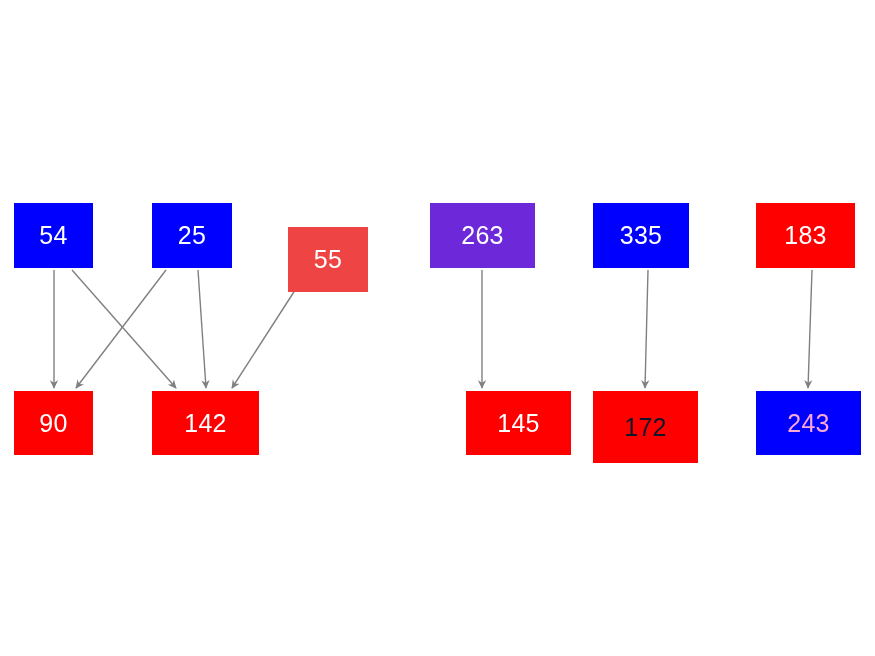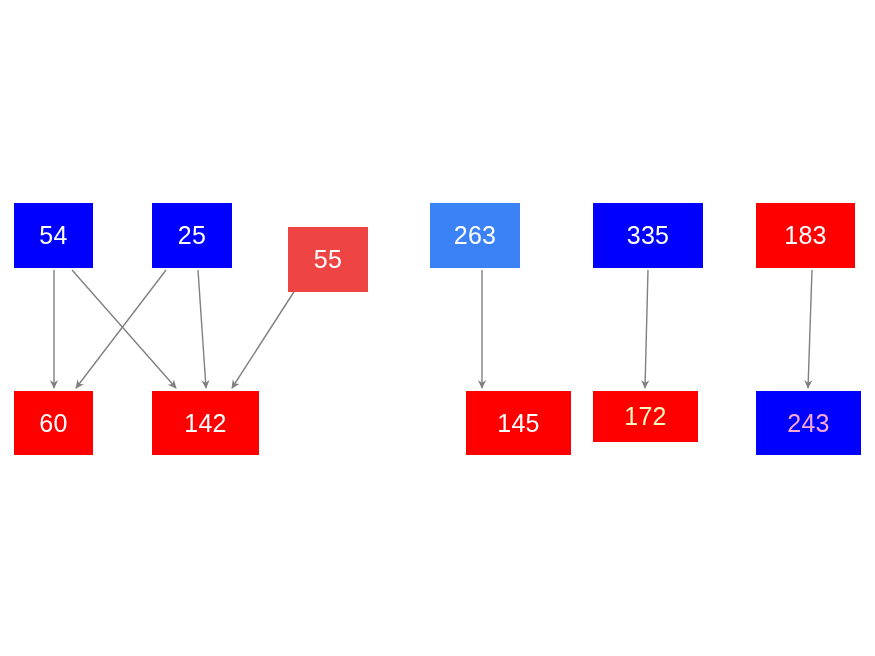--- a/index.html
+++ b/index.html
@@ -67,39 +67,39 @@
   <div id="nodes">
       <div class="node node-blue" style="left: 14px; top: 203px; width: 79px; height: 65px; background: rgb(0, 0, 255); color: rgb(255, 255, 255); justify-content: center;">
         <span>54</span>
       </div>
       <div class="node node-blue" style="left: 152px; top: 203px; width: 80px; height: 65px; background: rgb(0, 0, 255); color: rgb(255, 255, 255);">
         <span>25</span>
       </div>
       <div class="node node-blue" style="left: 288px; top: 203px; width: 80px; height: 65px; background: #ef4444; color: rgb(255, 255, 255); margin-top: 24px;">
         <span>55</span>
       </div>
-      <div class="node node-blue" style="left: 430px; top: 203px; width: 90px; height: 65px; background: #3b82f6; color: rgb(255, 255, 255);">
+      <div class="node node-blue" style="left: 430px; top: 203px; width: 105px; height: 65px; background: #6d28d9; color: rgb(255, 255, 255);">
         <span>263</span>
       </div>
-      <div class="node node-blue" style="left: 593px; top: 203px; width: 110px; height: 65px; background: rgb(0, 0, 255); color: rgb(255, 255, 255);">
+      <div class="node node-blue" style="left: 593px; top: 203px; width: 96px; height: 65px; background: rgb(0, 0, 255); color: rgb(255, 255, 255);">
         <span>335</span>
       </div>
       <div class="node node-red" style="left: 756px; top: 203px; width: 99px; height: 65px; background: rgb(255, 0, 0); color: rgb(255, 255, 255);">
         <span>183</span>
       </div>
       <div class="node node-red" style="left: 14px; top: 391px; width: 79px; height: 64px; background: rgb(255, 0, 0); color: rgb(255, 255, 255);">
-        <span>60</span>
+        <span>90</span>
       </div>
       <div class="node node-red" style="left: 152px; top: 391px; width: 107px; height: 64px; background: rgb(255, 0, 0); color: rgb(255, 255, 255);">
         <span>142</span>
       </div>
       <div class="node node-red" style="left: 430px; top: 391px; width: 105px; height: 64px; background: rgb(255, 0, 0); color: rgb(255, 255, 255); margin-left: 36px;">
         <span>145</span>
       </div>
-      <div class="node node-red" style="left: 593px; top: 391px; width: 105px; height: 51px; background: rgb(255, 0, 0); color: #fef9c3;">
+      <div class="node node-red" style="left: 593px; top: 391px; width: 105px; height: 72px; background: rgb(255, 0, 0); color: #0f172a;">
         <span>172</span>
       </div>
       <div class="node node-blue" style="left: 756px; top: 391px; width: 105px; height: 64px; background: rgb(0, 0, 255); color: #f9a8d4;">
         <span>243</span>
       </div>
     </div>
 
 </div>
 
 </body></html>

